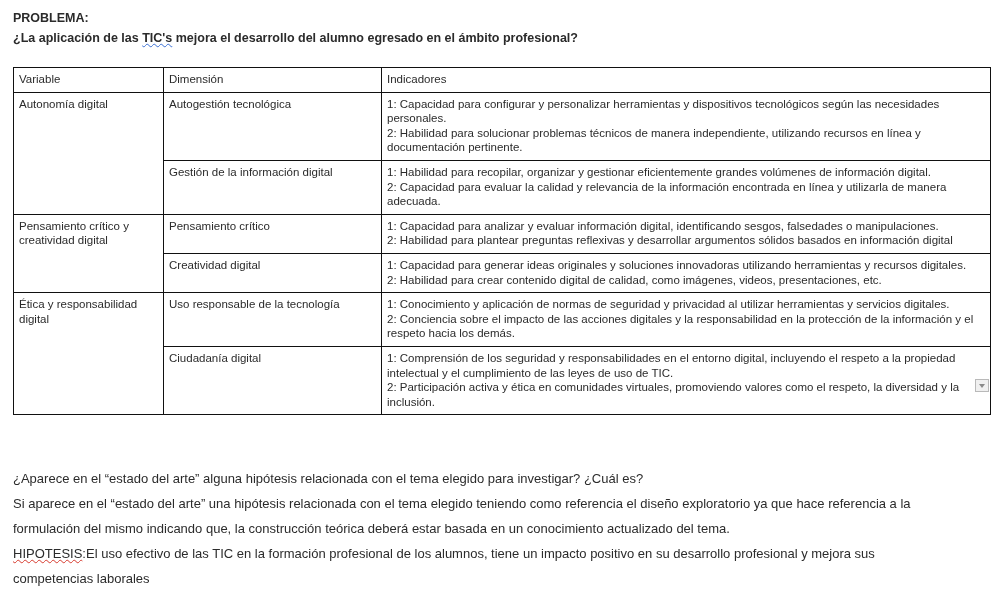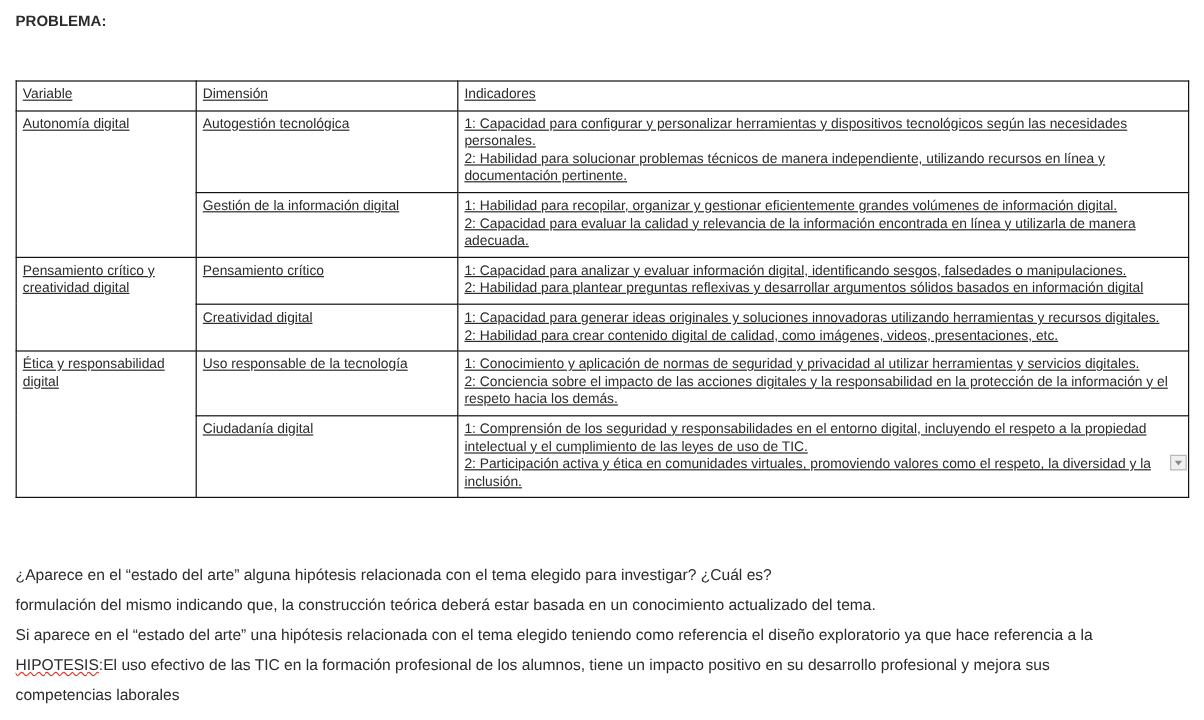--- a/index.html
+++ b/index.html
@@ -58,21 +58,20 @@
     top: 67px;
     width: 977px;
   }
   table.matrix {
     border-collapse: collapse;
     table-layout: fixed;
     width: 977px;
     font-size: 11.5px;
     line-height: 14.6px;
     color: #2b2b2b;
-    text-decoration: underline;
   }
   table.matrix col.c-var { width: 150px; }
   table.matrix col.c-dim { width: 218px; }
   table.matrix col.c-ind { width: 609px; }
 
   table.matrix td,
   table.matrix th {
     border: 1px solid #111111;
     vertical-align: top;
     padding: 4px 5px 5px 5px;
@@ -127,20 +126,21 @@
   .prose p { margin: 0; }
   .prose .tight { white-space: nowrap; }
 </style>
 </head>
 <body>
 
 <div class="page">
 
   <div class="intro">
     <div class="line">PROBLEMA:</div>
+    <div class="line"><span>¿La aplicación de las </span><span class="squiggle-blue">TIC's</span><span> mejora el desarrollo del alumno egresado en el ámbito profesional?</span></div>
   </div>
 
   <div class="matrix-wrap">
     <table class="matrix">
       <colgroup>
         <col class="c-var">
           <col class="c-dim">
           <col class="c-ind">
       </colgroup>
       <thead>
@@ -199,19 +199,19 @@
       </tbody>
     </table>
 
     <div class="scroll-arrow">
       <i></i>
     </div>
   </div>
 
   <div class="prose">
     <p class="tight">¿Aparece en el “estado del arte” alguna hipótesis relacionada con el tema elegido para investigar? ¿Cuál es?</p>
+    <p class="tight">Si aparece en el “estado del arte” una hipótesis relacionada con el tema elegido teniendo como referencia el diseño exploratorio ya que hace referencia a la</p>
     <p class="tight">formulación del mismo indicando que, la construcción teórica deberá estar basada en un conocimiento actualizado del tema.</p>
-    <p class="tight">Si aparece en el “estado del arte” una hipótesis relacionada con el tema elegido teniendo como referencia el diseño exploratorio ya que hace referencia a la</p>
     <p class="tight"><span class="squiggle-red">HIPOTESIS</span><span>:</span><span>El uso efectivo de las TIC en la formación profesional de los alumnos, tiene un impacto positivo en su desarrollo profesional y mejora sus</span></p>
     <p class="tight">competencias laborales</p>
   </div>
 
 </div>
 
 </body></html>

